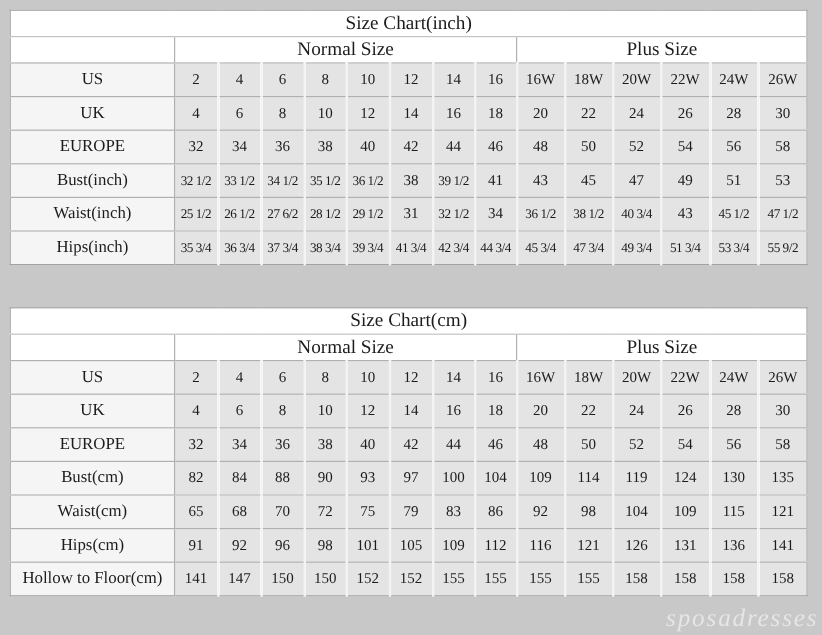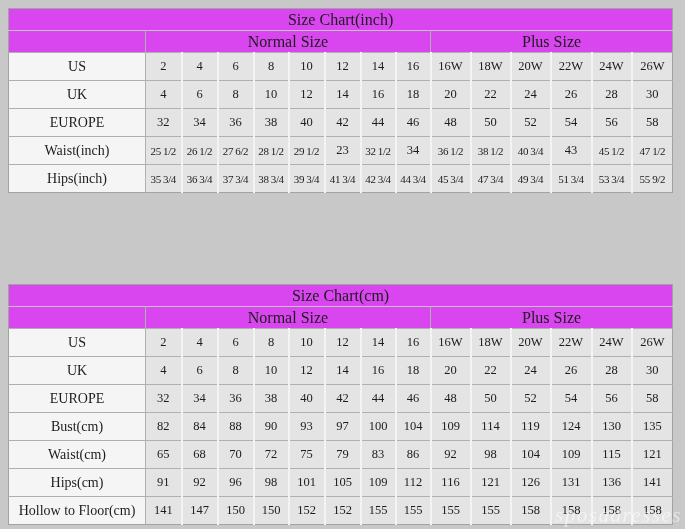--- a/index.html
+++ b/index.html
@@ -8,26 +8,26 @@
     position: relative;
     width: 685px;
     height: 529px;
     background: #c8c8c8;
     font-family: "Liberation Serif", serif;
     color: #1c1c1c;
     overflow: hidden;
   }
   .size-chart { position: absolute; left: 8px; width: 664px; }
   #chart-inch { top: 8px; }
-  #chart-cm { top: 284px; }
+  #chart-cm { top: 256px; }
   table.size-table {
     border-collapse: collapse;
     table-layout: fixed;
     width: 664px;
-    background: #d946ef;
+    background: #ffffff;
     border: 1px solid #a2a2a2;
   }
   td {
     padding: 0;
     text-align: center;
     vertical-align: middle;
     white-space: nowrap;
     overflow: hidden;
   }
   .title-row td { height: 21px; font-size: 16px; }
@@ -133,27 +133,44 @@
             <td class="data-cell">44</td>
             <td class="data-cell">46</td>
             <td class="data-cell">48</td>
             <td class="data-cell">50</td>
             <td class="data-cell">52</td>
             <td class="data-cell">54</td>
             <td class="data-cell">56</td>
             <td class="data-cell">58</td>
           </tr>
           <tr>
+            <td class="label-cell">Bust(inch)</td>
+            <td class="data-cell data-first frac">32 1/2</td>
+            <td class="data-cell frac">33 1/2</td>
+            <td class="data-cell frac">34 1/2</td>
+            <td class="data-cell frac">35 1/2</td>
+            <td class="data-cell frac">36 1/2</td>
+            <td class="data-cell">38</td>
+            <td class="data-cell frac">39 1/2</td>
+            <td class="data-cell">41</td>
+            <td class="data-cell">43</td>
+            <td class="data-cell">45</td>
+            <td class="data-cell">47</td>
+            <td class="data-cell">49</td>
+            <td class="data-cell">51</td>
+            <td class="data-cell">53</td>
+          </tr>
+          <tr>
             <td class="label-cell">Waist(inch)</td>
             <td class="data-cell data-first frac">25 1/2</td>
             <td class="data-cell frac">26 1/2</td>
             <td class="data-cell frac">27 6/2</td>
             <td class="data-cell frac">28 1/2</td>
             <td class="data-cell frac">29 1/2</td>
-            <td class="data-cell">23</td>
+            <td class="data-cell">31</td>
             <td class="data-cell frac">32 1/2</td>
             <td class="data-cell">34</td>
             <td class="data-cell frac">36 1/2</td>
             <td class="data-cell frac">38 1/2</td>
             <td class="data-cell frac">40 3/4</td>
             <td class="data-cell">43</td>
             <td class="data-cell frac">45 1/2</td>
             <td class="data-cell frac">47 1/2</td>
           </tr>
           <tr>

